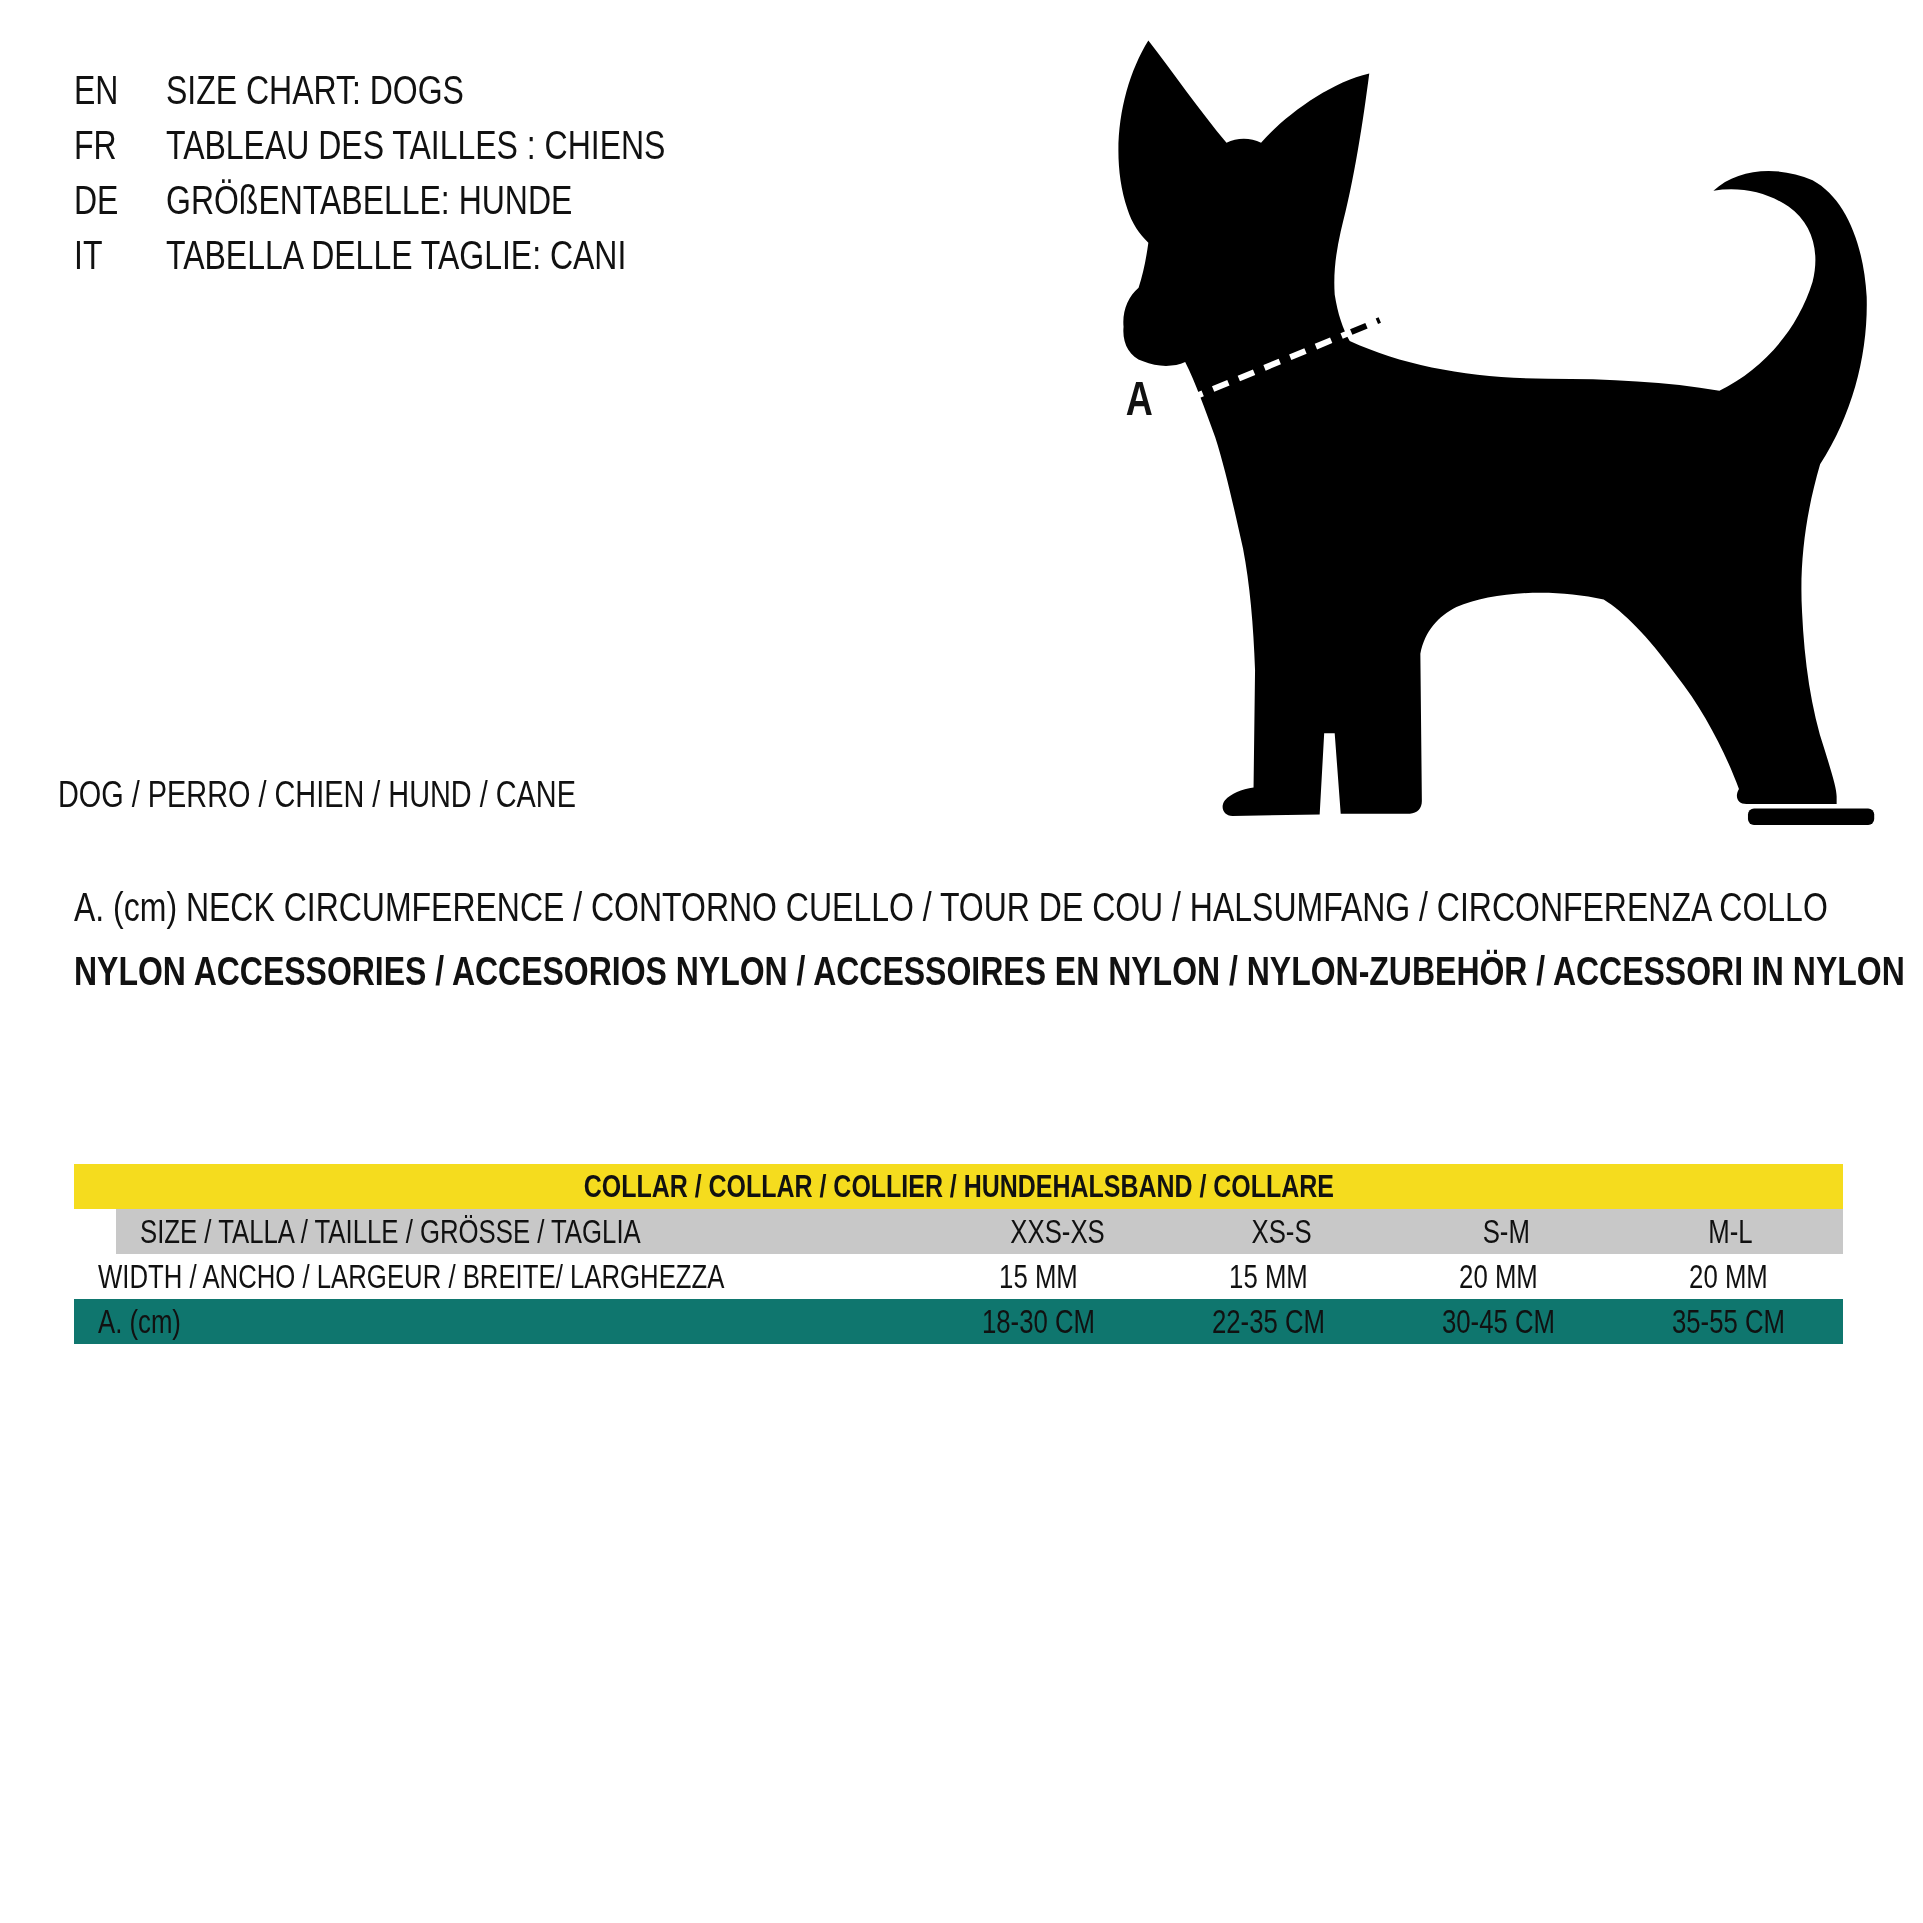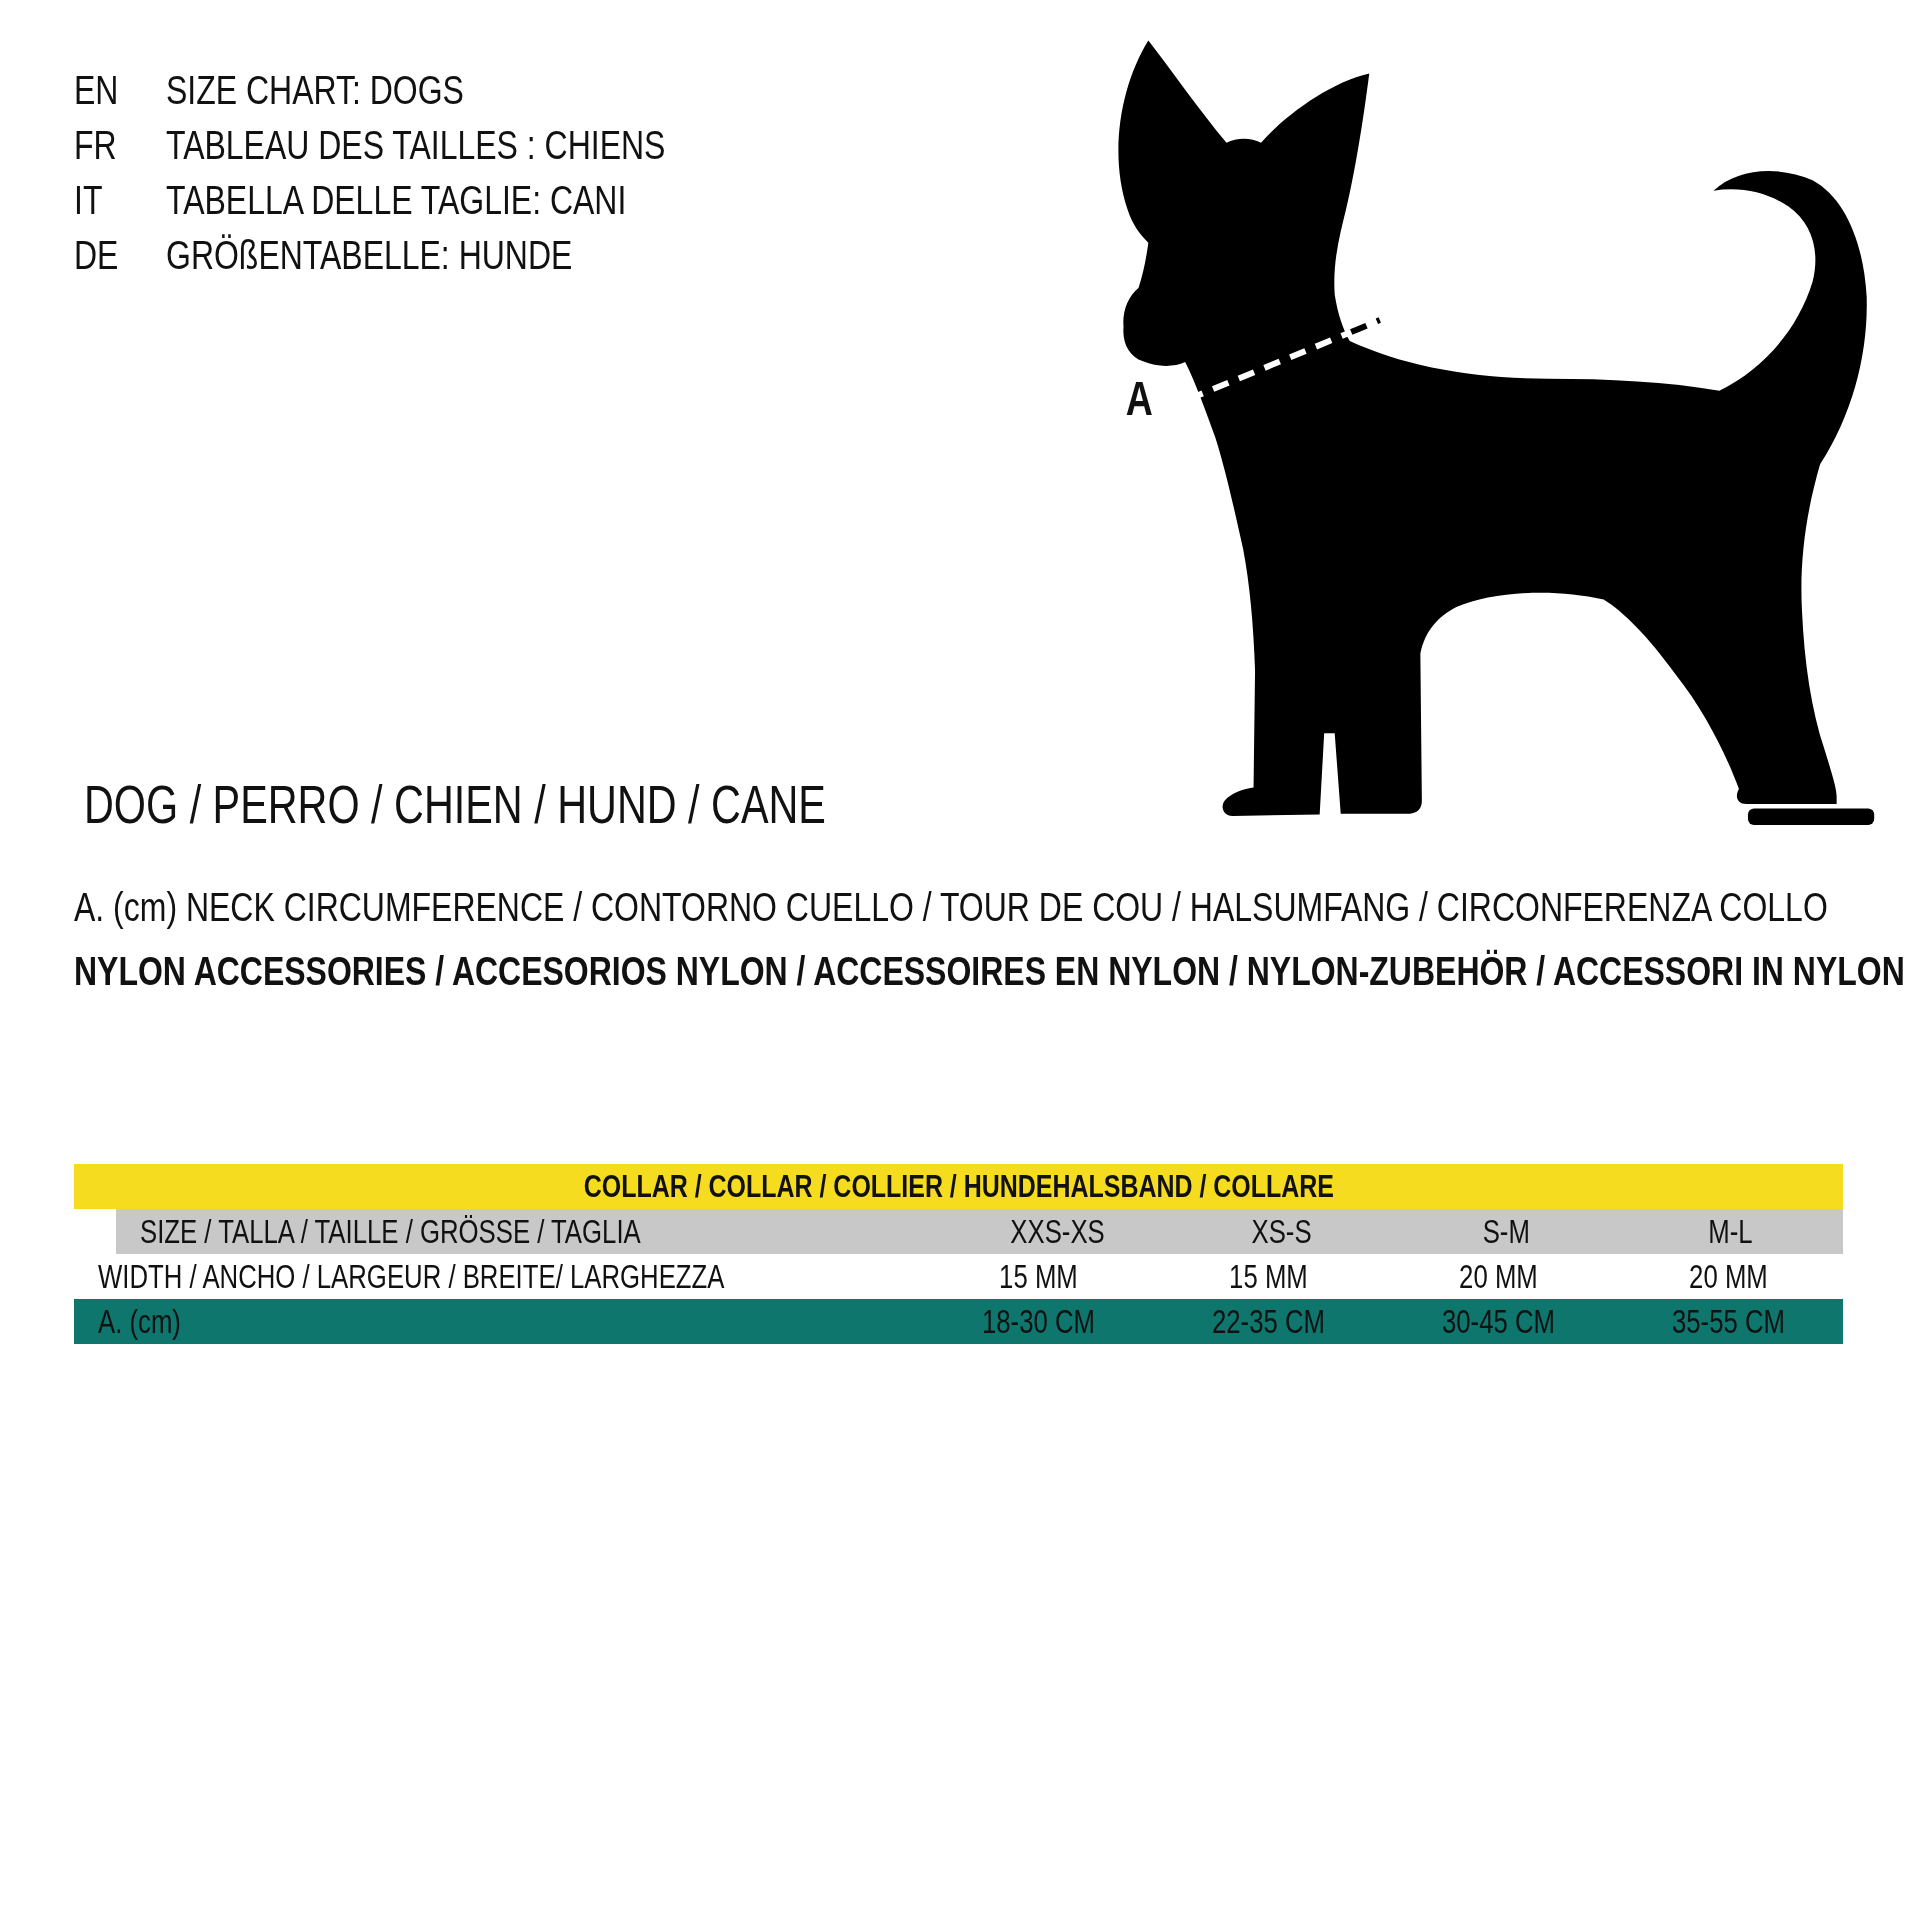--- a/index.html
+++ b/index.html
@@ -11,21 +11,21 @@
 
   
   #langs{left:74px;top:63px;}
   .lrow{display:flex;height:55px;align-items:center;font-size:41px;}
   .lcode{width:92px;}
 
   
   #dogfig{left:1082px;top:30px;width:830px;height:804px;}
 
   
-  #dogcap{left:84px;top:774px;font-size:53px;}
+  #dogcap{left:58px;top:774px;font-size:37px;}
   #measline{left:74px;top:884px;font-size:41px;}
   #matline{left:74px;top:948px;font-size:41px;font-weight:bold;}
 
   
   #sizetable{left:74px;top:1164px;width:1769px;}
   .trow{display:flex;height:45px;align-items:center;font-size:33px;}
   .trow-header{background:#F5DC1E;justify-content:center;font-weight:bold;font-size:32px;}
   .trow-r0{background:#C8C8C8;margin-left:42px;}
   .trow-r1{background:#ffffff;}
   .trow-r2{background:#0f766e;}
@@ -40,26 +40,26 @@
   <div id="langs" class="abs">
     <div class="lrow">
       <div class="lcode"><span class="cond">EN</span></div>
       <div><span class="cond">SIZE CHART: DOGS</span></div>
     </div>
     <div class="lrow">
       <div class="lcode"><span class="cond">FR</span></div>
       <div><span class="cond">TABLEAU DES TAILLES : CHIENS</span></div>
     </div>
     <div class="lrow">
+      <div class="lcode"><span class="cond">DE</span></div>
+      <div><span class="cond">GRÖßENTABELLE: HUNDE</span></div>
+    </div>
+    <div class="lrow">
       <div class="lcode"><span class="cond">IT</span></div>
       <div><span class="cond">TABELLA DELLE TAGLIE: CANI</span></div>
-    </div>
-    <div class="lrow">
-      <div class="lcode"><span class="cond">DE</span></div>
-      <div><span class="cond">GRÖßENTABELLE: HUNDE</span></div>
     </div>
   </div>
 
   <div id="dogfig" class="abs">
     <svg width="830" height="804" viewBox="0 0 1104 1070">
       <path fill="#000000" d="
         M 88 14
         C 120 55, 158 110, 192 150
         C 206 143, 224 143, 238 150
         C 272 112, 330 70, 382 58

